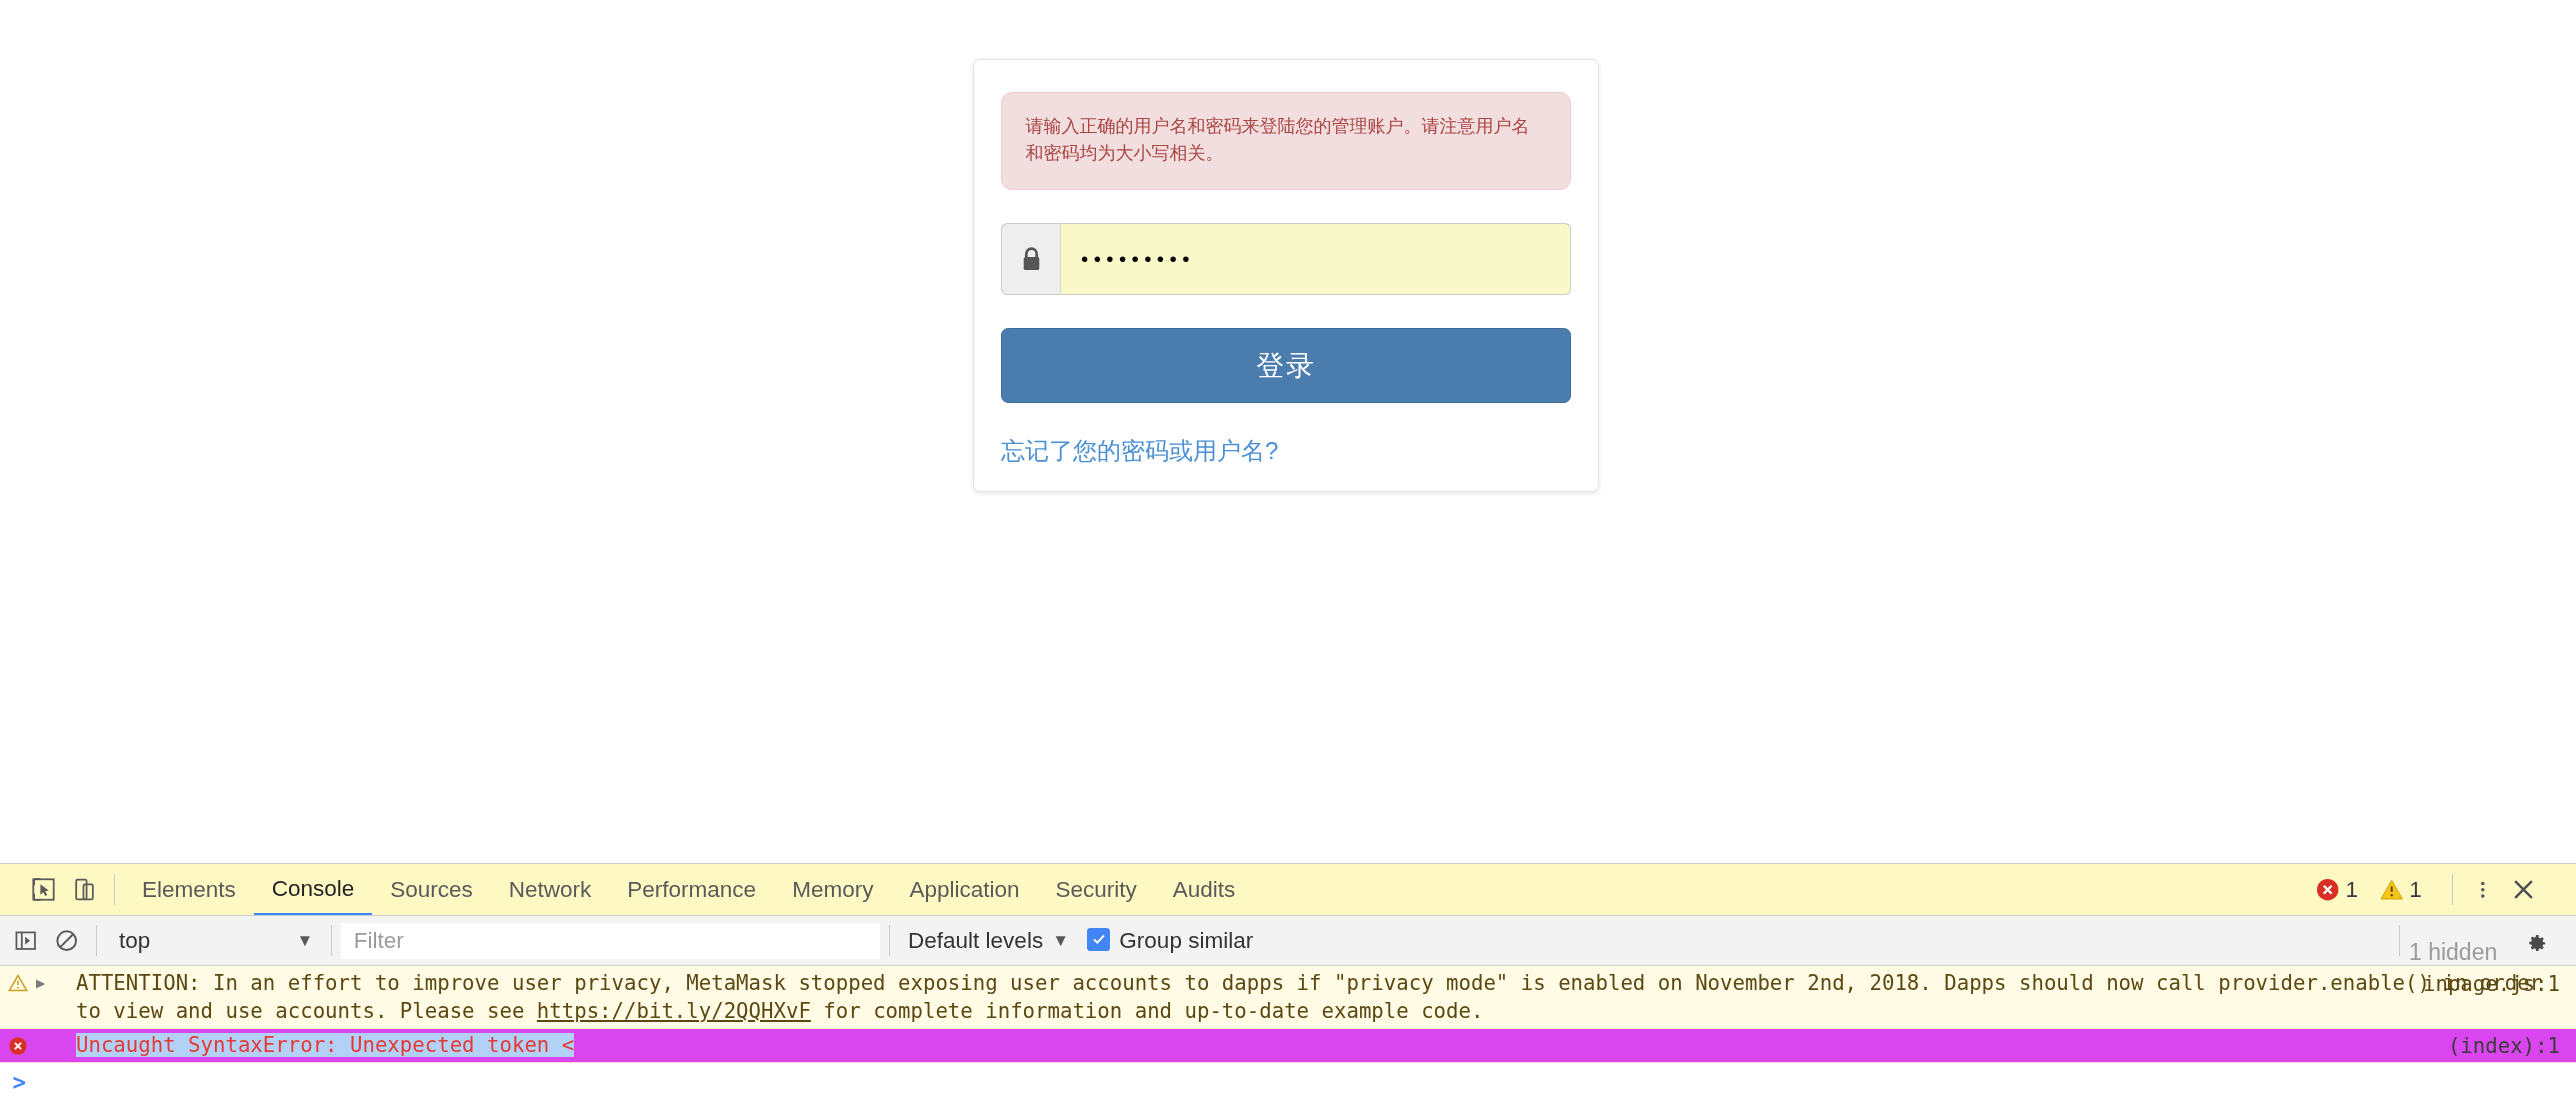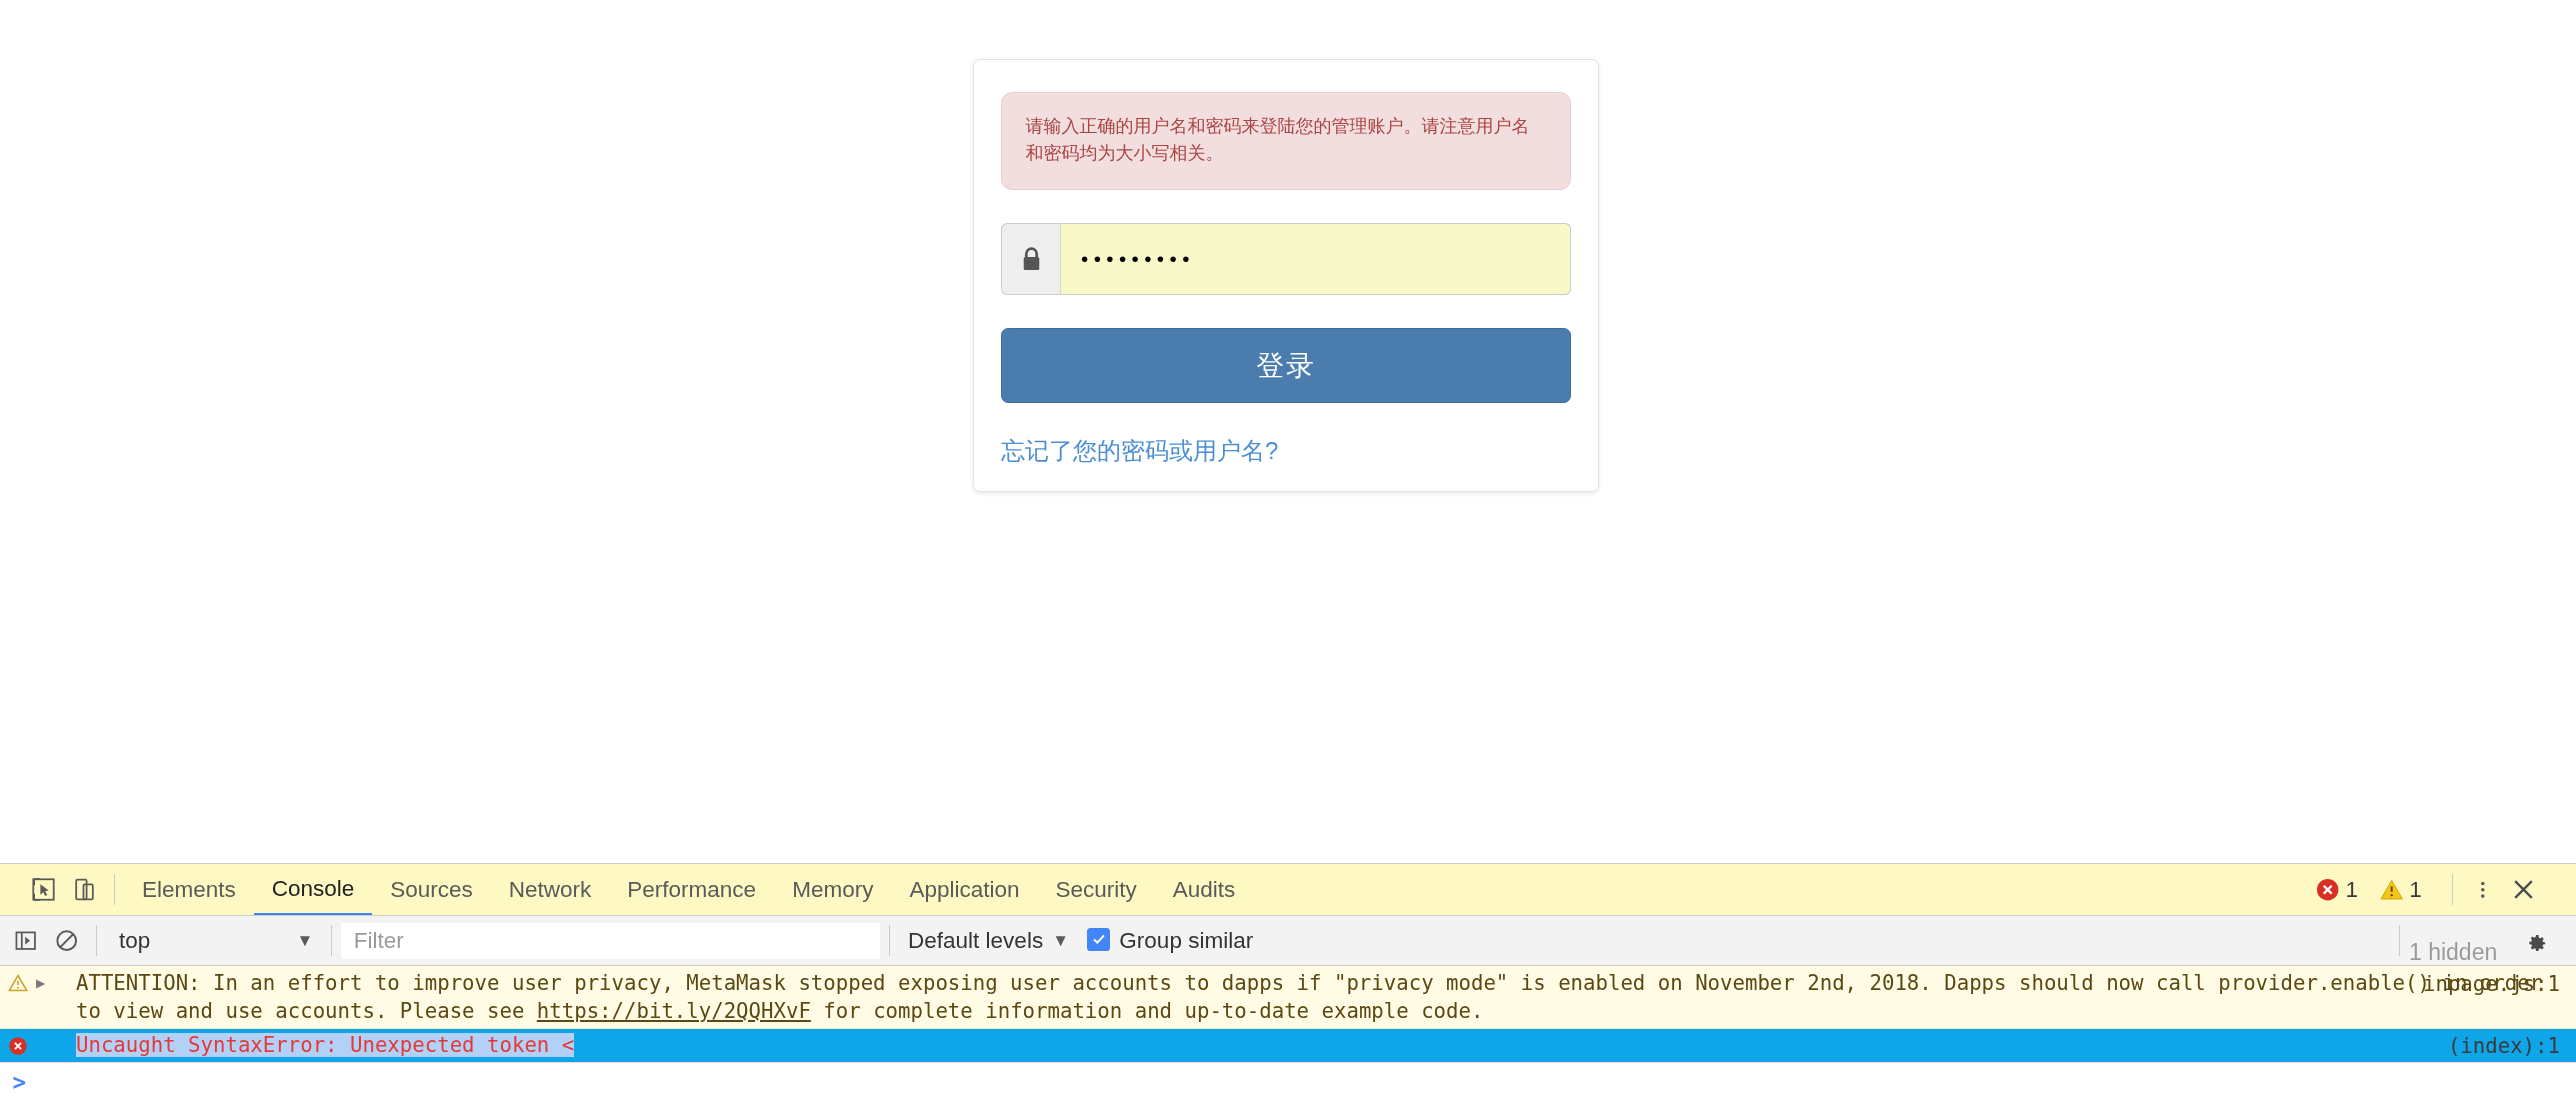--- a/index.html
+++ b/index.html
@@ -311,21 +311,21 @@
     box-sizing: border-box;
   }
 
   .console-row.warning {
     background: #fffbe5;
     border-bottom: 0.9px solid #f0e8c4;
     color: #5c4813;
   }
 
   .console-row.error {
-    background: #0ea5e9;
+    background: #d946ef;
     border-bottom: 0.9px solid #ffd6d6;
     color: #e53935;
   }
 
   .row-icon {
     width: 36px;
     flex: none;
     display: flex;
     justify-content: center;
     padding-top: 4.5px;

